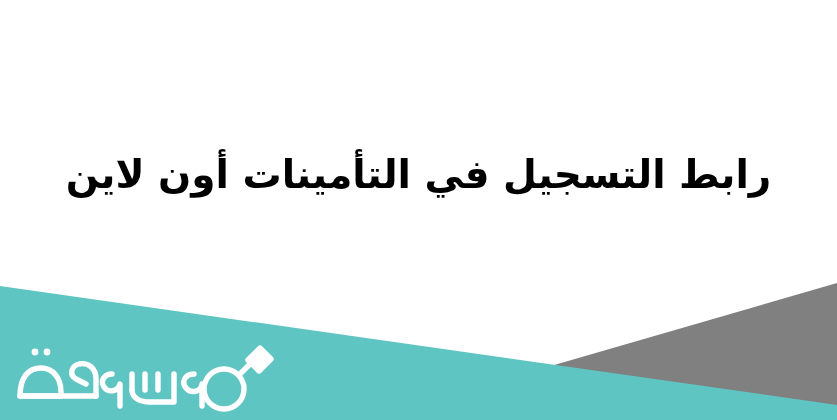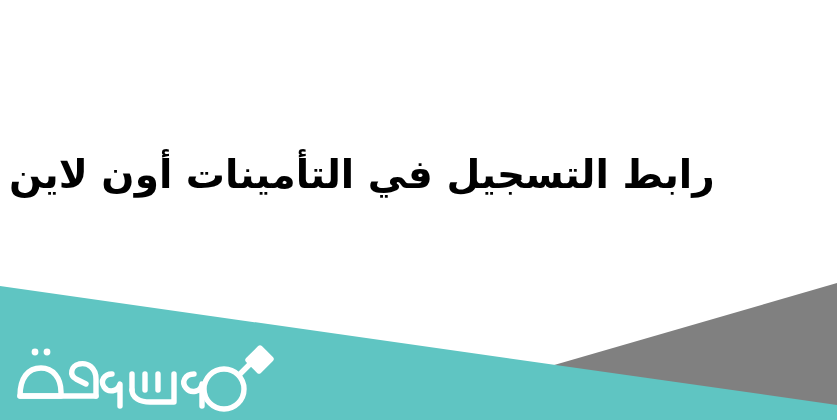--- a/index.html
+++ b/index.html
@@ -22,21 +22,21 @@
 
   
   .headline-wrap {
     position: absolute;
     left: 0;
     top: 128px;
     width: 837px;
     height: 95px;
     display: flex;
     align-items: center;
-    justify-content: flex-end;
+    justify-content: center;
     padding: 0 9px;
     box-sizing: border-box;
   }
   .headline {
     direction: rtl;
     unicode-bidi: isolate;
     font-family: "DejaVu Sans", "Liberation Sans", sans-serif;
     font-size: 39px;
     font-weight: 700;
     line-height: 1.45;

